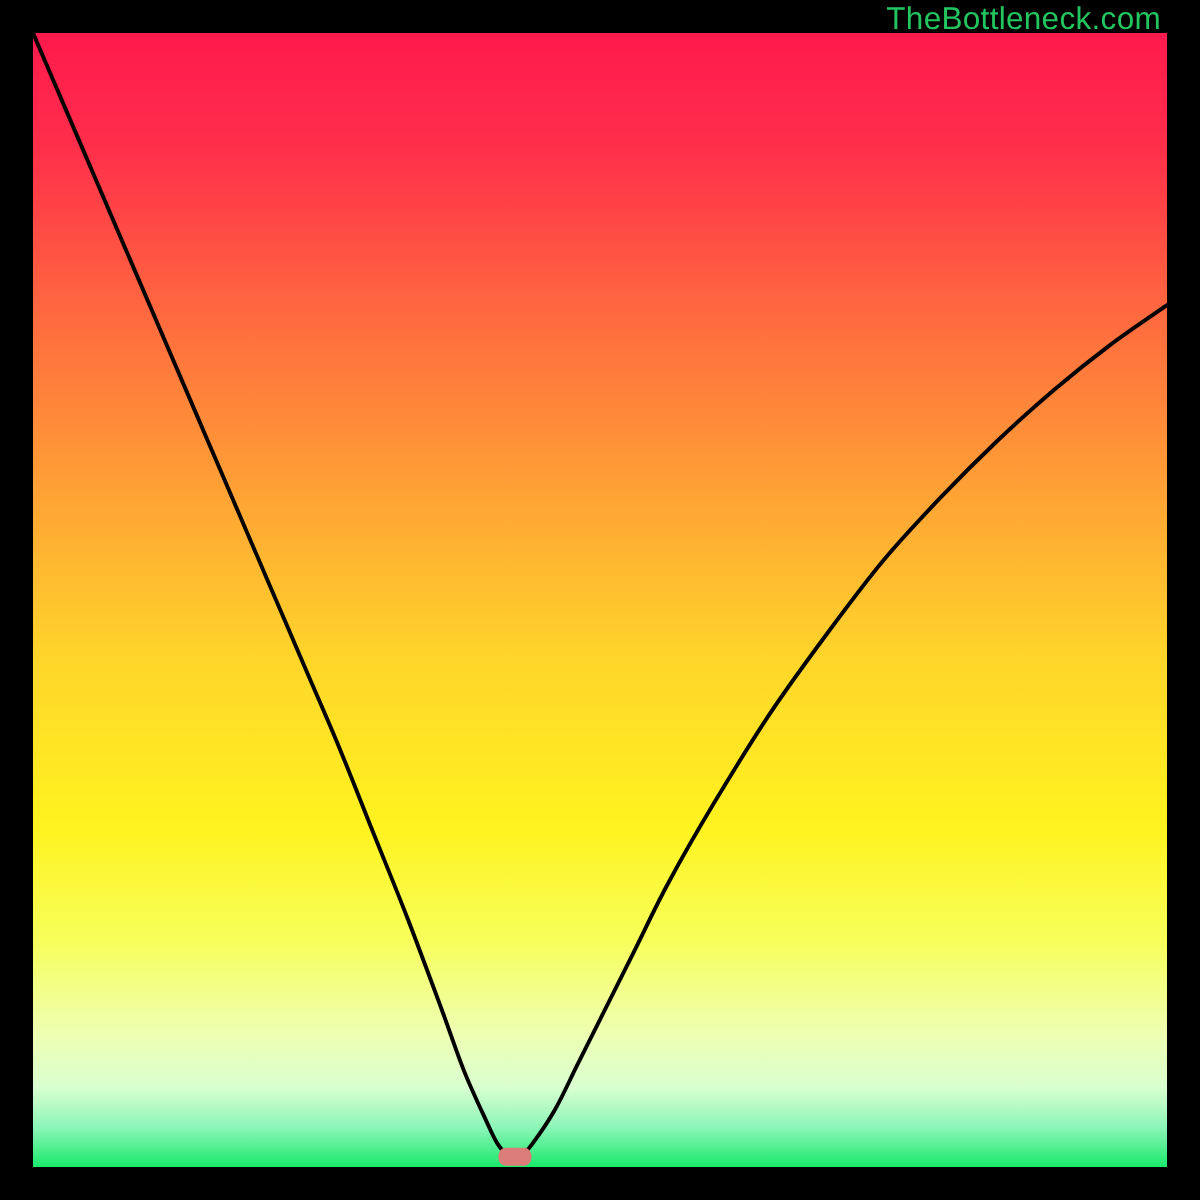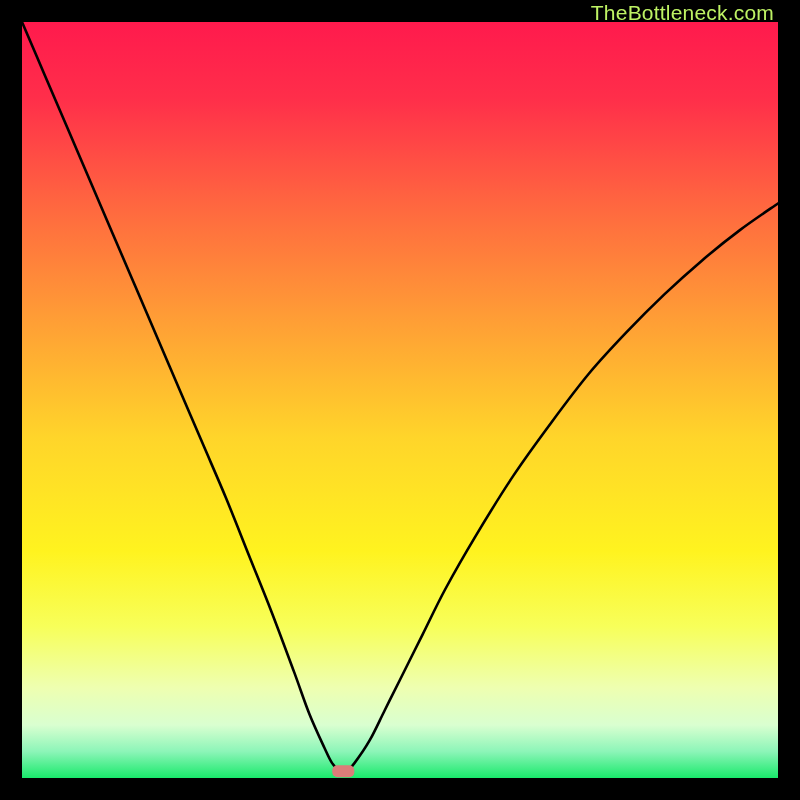--- a/index.html
+++ b/index.html
@@ -24,21 +24,21 @@
     top: 0;
     width: 756px;
     height: 756px;
   }
   .watermark {
     position: absolute;
     top: 1px;
     right: 26px;
     font-family: Arial, Helvetica, sans-serif;
     font-size: 21px;
-    color: #bef264;
+    color: #22c55e;
     font-weight: 500;
     letter-spacing: 0.2px;
     user-select: none;
   }
   svg { display: block; }
 </style>
 </head>
 <body>
 
 <div class="watermark">TheBottleneck.com</div>

